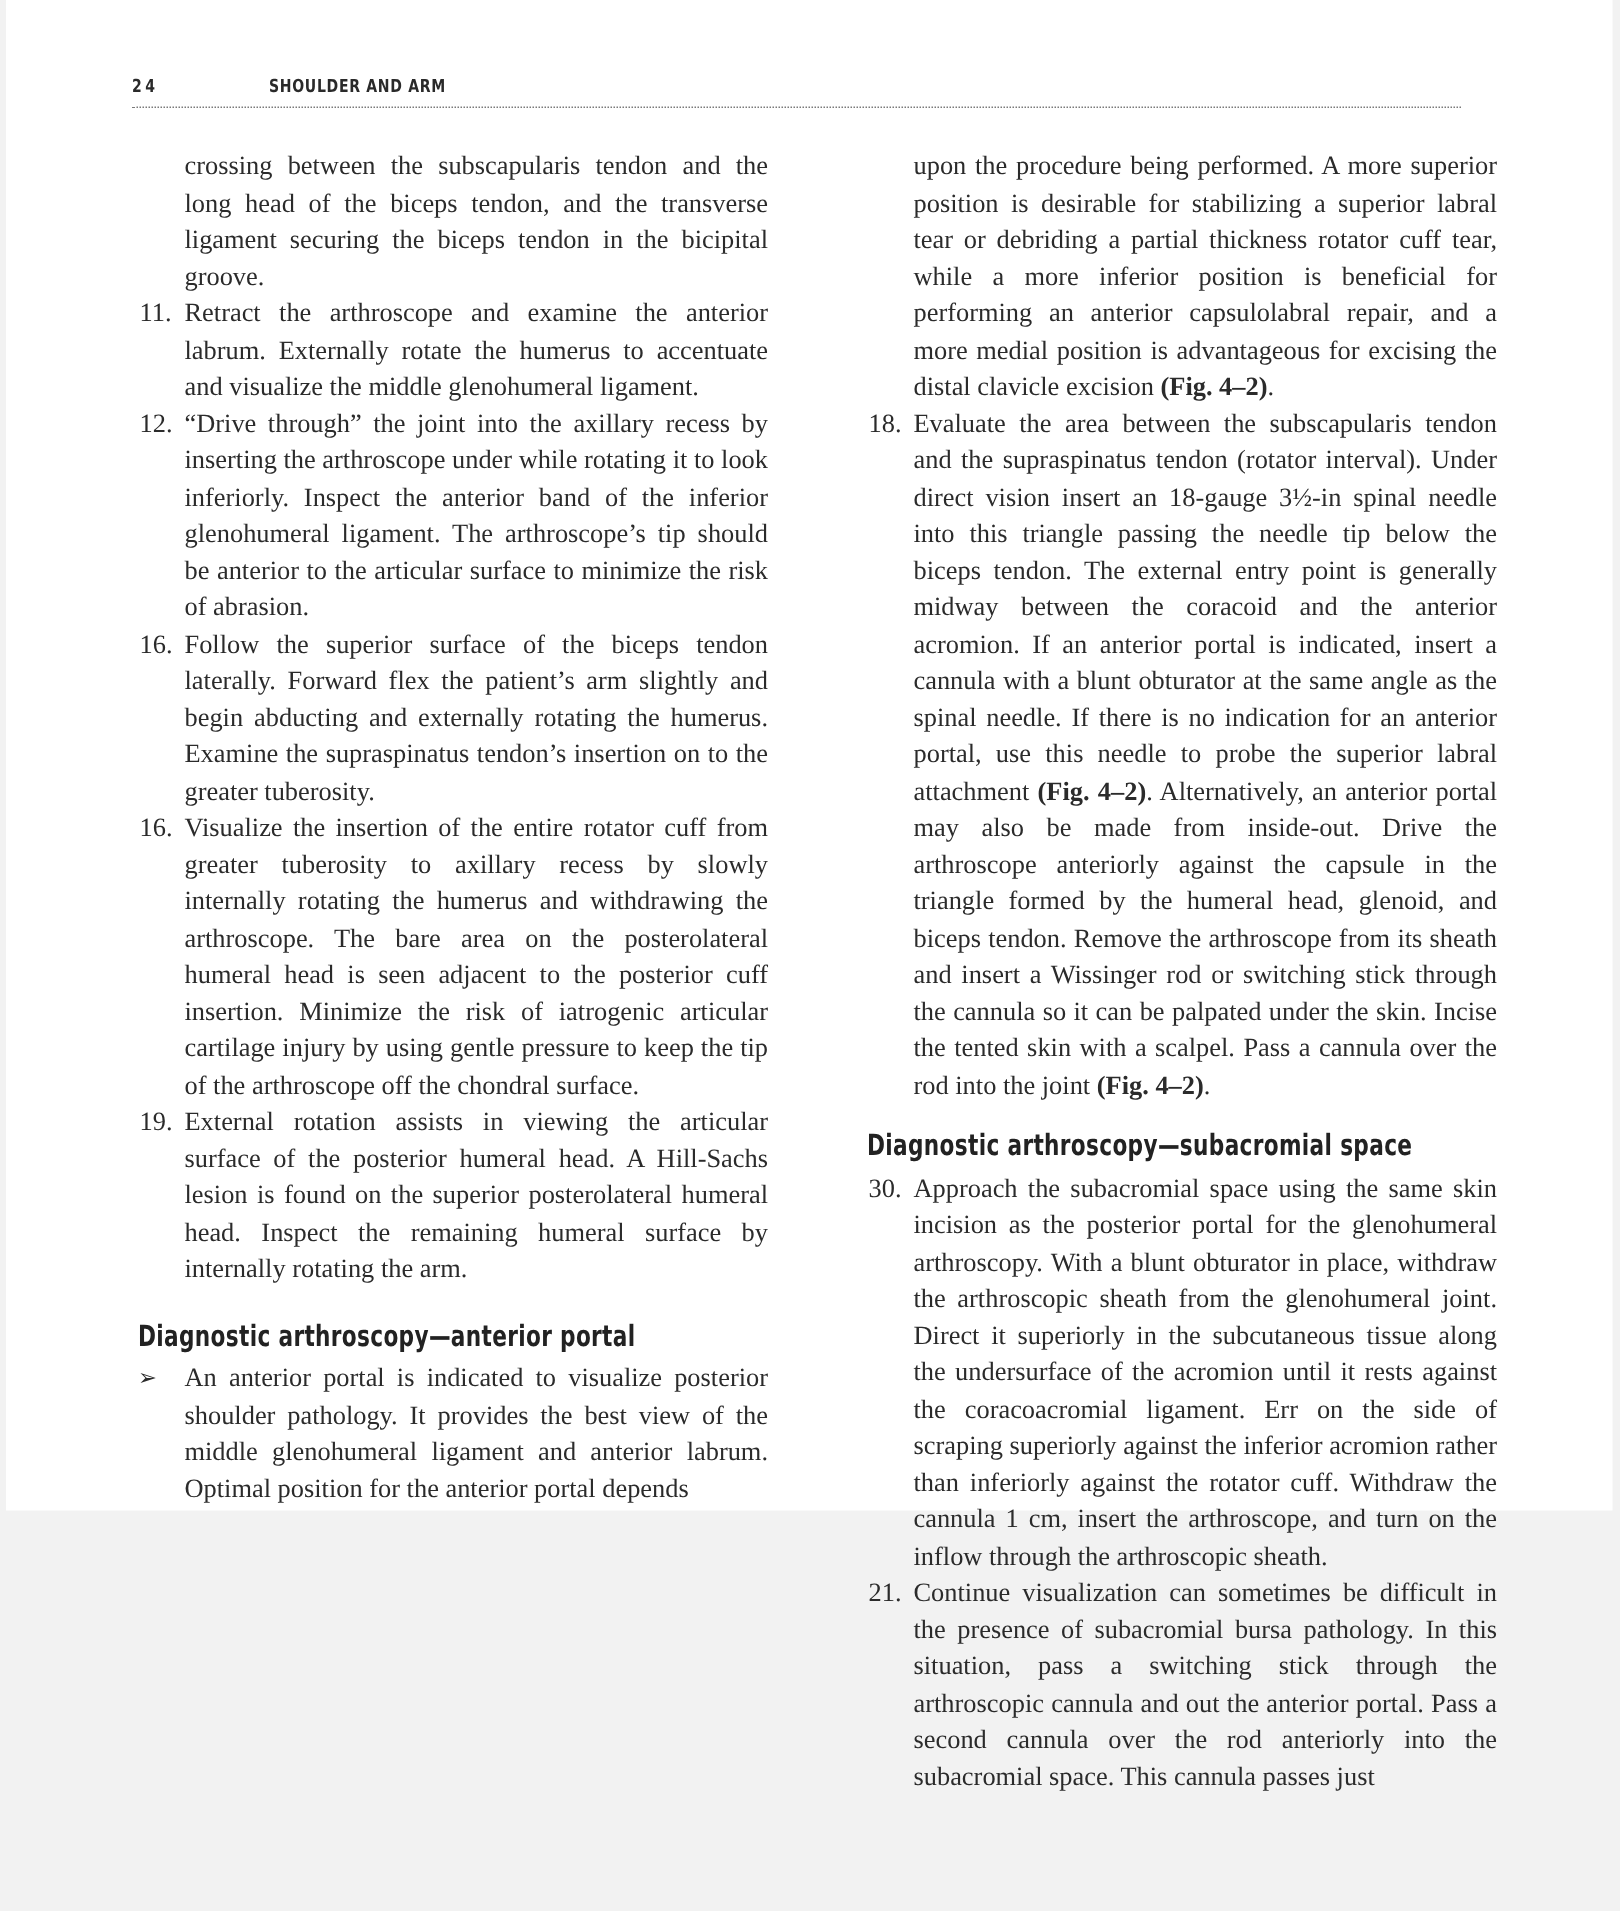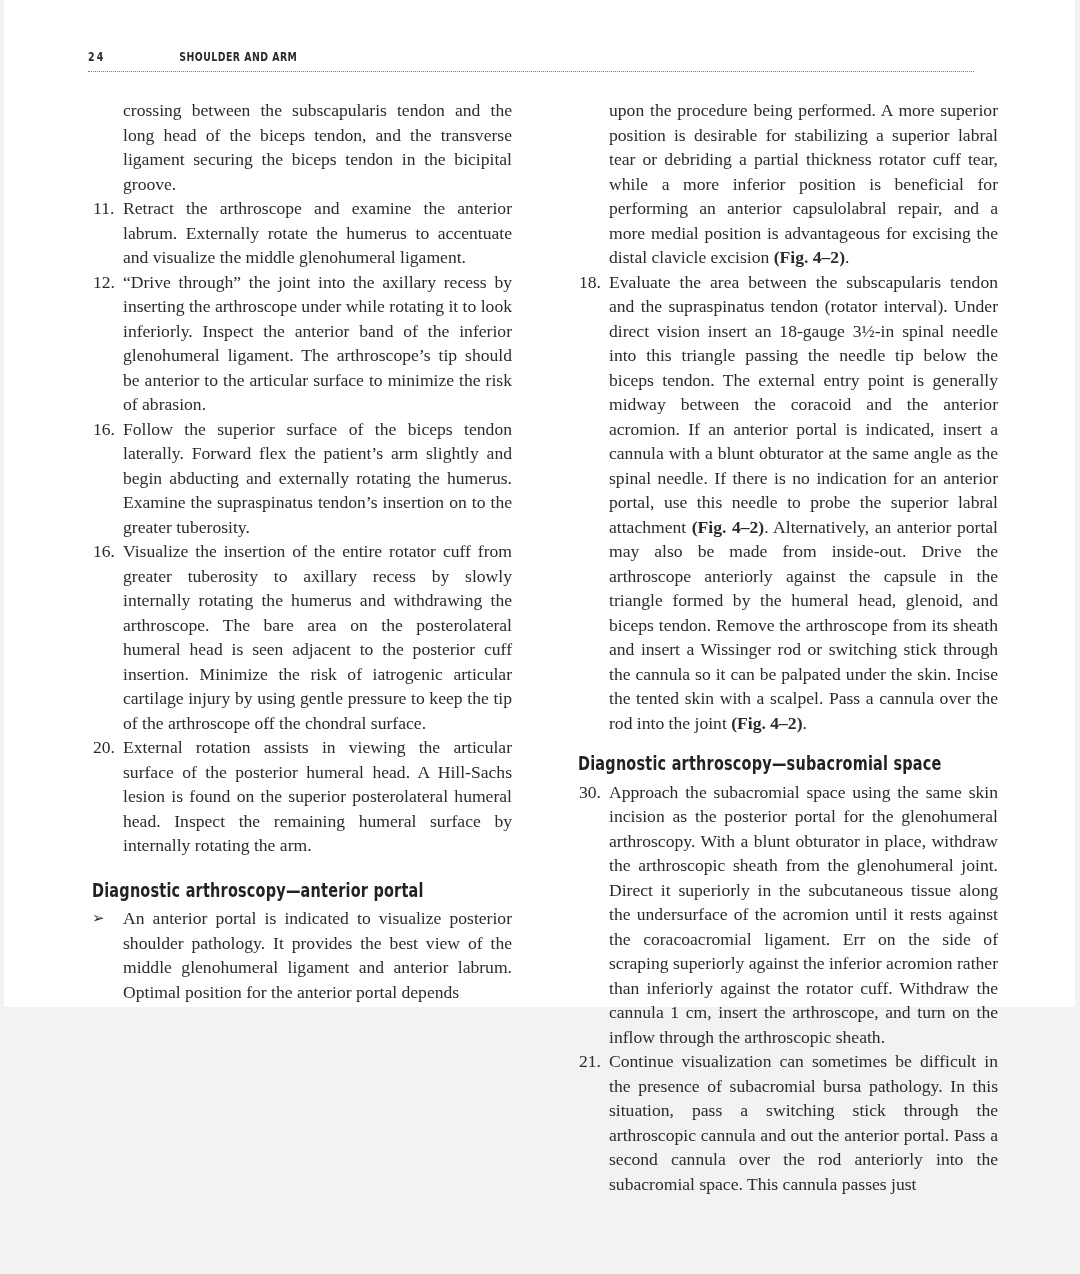--- a/index.html
+++ b/index.html
@@ -134,21 +134,21 @@
     </p>
     <p class="para">
       <span class="num">16.</span>
       <span class="text">Follow the superior surface of the biceps tendon laterally. Forward flex the patient’s arm slightly and begin abducting and externally rotating the humerus. Examine the supraspinatus tendon’s insertion on to the greater tuberosity.</span>
     </p>
     <p class="para">
       <span class="num">16.</span>
       <span class="text">Visualize the insertion of the entire rotator cuff from greater tuberosity to axillary recess by slowly internally rotating the humerus and withdrawing the arthroscope. The bare area on the posterolateral humeral head is seen adjacent to the posterior cuff insertion. Minimize the risk of iatrogenic articular cartilage injury by using gentle pressure to keep the tip of the arthroscope off the chondral surface.</span>
     </p>
     <p class="para">
-      <span class="num">20.</span>
+      <span class="num">19.</span>
       <span class="text">External rotation assists in viewing the articular surface of the posterior humeral head. A Hill-Sachs lesion is found on the superior posterolateral hume­ral head. Inspect the remaining humeral surface by internally rotating the arm.</span>
     </p>
 
     <h3 class="heading h-left">Diagnostic arthroscopy—anterior portal</h3>
 
     <p class="para">
       <span class="bullet">➢</span>
       <span class="text">An anterior portal is indicated to visualize posterior shoulder pathology. It provides the best view of the middle glenohumeral ligament and anterior labrum. Optimal position for the anterior portal depends</span>
     </p>
   </div>

